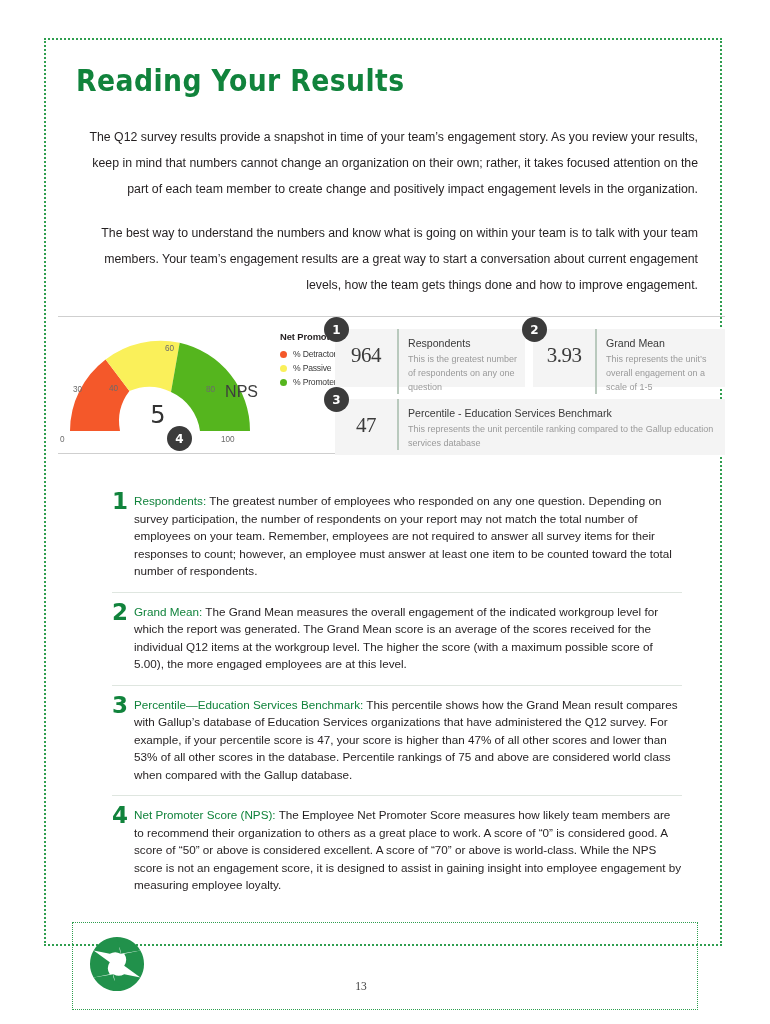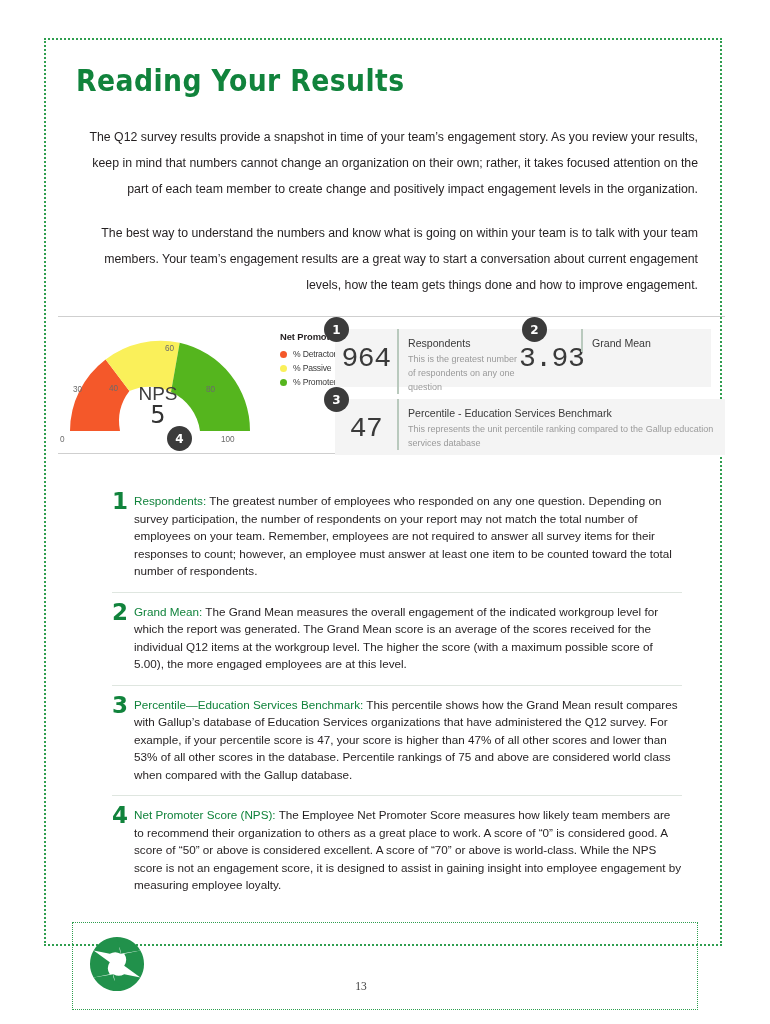--- a/index.html
+++ b/index.html
@@ -73,22 +73,22 @@
     left: 0px;
     top: 6px;
     width: 230px;
     height: 128px;
   }
   .gauge-svg { position: absolute; left: 2px; top: 8px; }
   .gauge-center-label {
     position: absolute;
     left: 0; top: 60px;
     width: 200px;
-    text-align: center;
-    font-size: 19px;
+    text-align: right;
+    font-size: 16px;
     color: #3d3d3d;
   }
   .gauge-center-value {
     position: absolute;
     left: 0; top: 78px;
     width: 200px;
     text-align: center;
     font-size: 24px;
     color: #333333;
     font-family: "DejaVu Sans", sans-serif;
@@ -131,22 +131,22 @@
 
   
   .stat-card {
     position: absolute;
     background: #f4f4f4;
     box-sizing: border-box;
     display: flex;
     align-items: flex-start;
   }
   .stat-value {
-    font-family: Liberation Mono, monospace;
-    font-size: 28px;
+    font-family: Liberation Serif, serif;
+    font-size: 21px;
     color: #3a3a3a;
     width: 62px;
     text-align: center;
     padding-top: 14px;
     flex: 0 0 auto;
     letter-spacing: -0.5px;
   }
   .stat-body {
     border-left: 2px solid #b9c9bd;
     padding: 8px 0 0 9px;
@@ -292,24 +292,25 @@
 
     <div class="stat-card" style="left:277px; top:12px; width:190px; height:58px;">
       <div class="stat-value">964</div>
       <div class="stat-body">
         <div class="stat-title">Respondents</div>
         <div class="stat-desc">This is the greatest number of respondents on any one question</div>
       </div>
     </div>
     <div class="badge" style="left:266px; top:0px;">1</div>
 
-    <div class="stat-card" style="left:461px; top:12px; width:192px; height:58px;">
+    <div class="stat-card" style="left:475px; top:12px; width:192px; height:58px;">
       <div class="stat-value">3.93</div>
       <div class="stat-body">
         <div class="stat-title">Grand Mean</div>
+        <div class="stat-desc">This represents the unit’s overall engagement on a scale of 1-5</div>
       </div>
     </div>
     <div class="badge" style="left:464px; top:0px;">2</div>
 
     <div class="stat-card" style="left:277px; top:82px; width:390px; height:56px;">
       <div class="stat-value">47</div>
       <div class="stat-body">
         <div class="stat-title">Percentile - Education Services Benchmark</div>
         <div class="stat-desc">This represents the unit percentile ranking compared to the Gallup education services database</div>
       </div>

